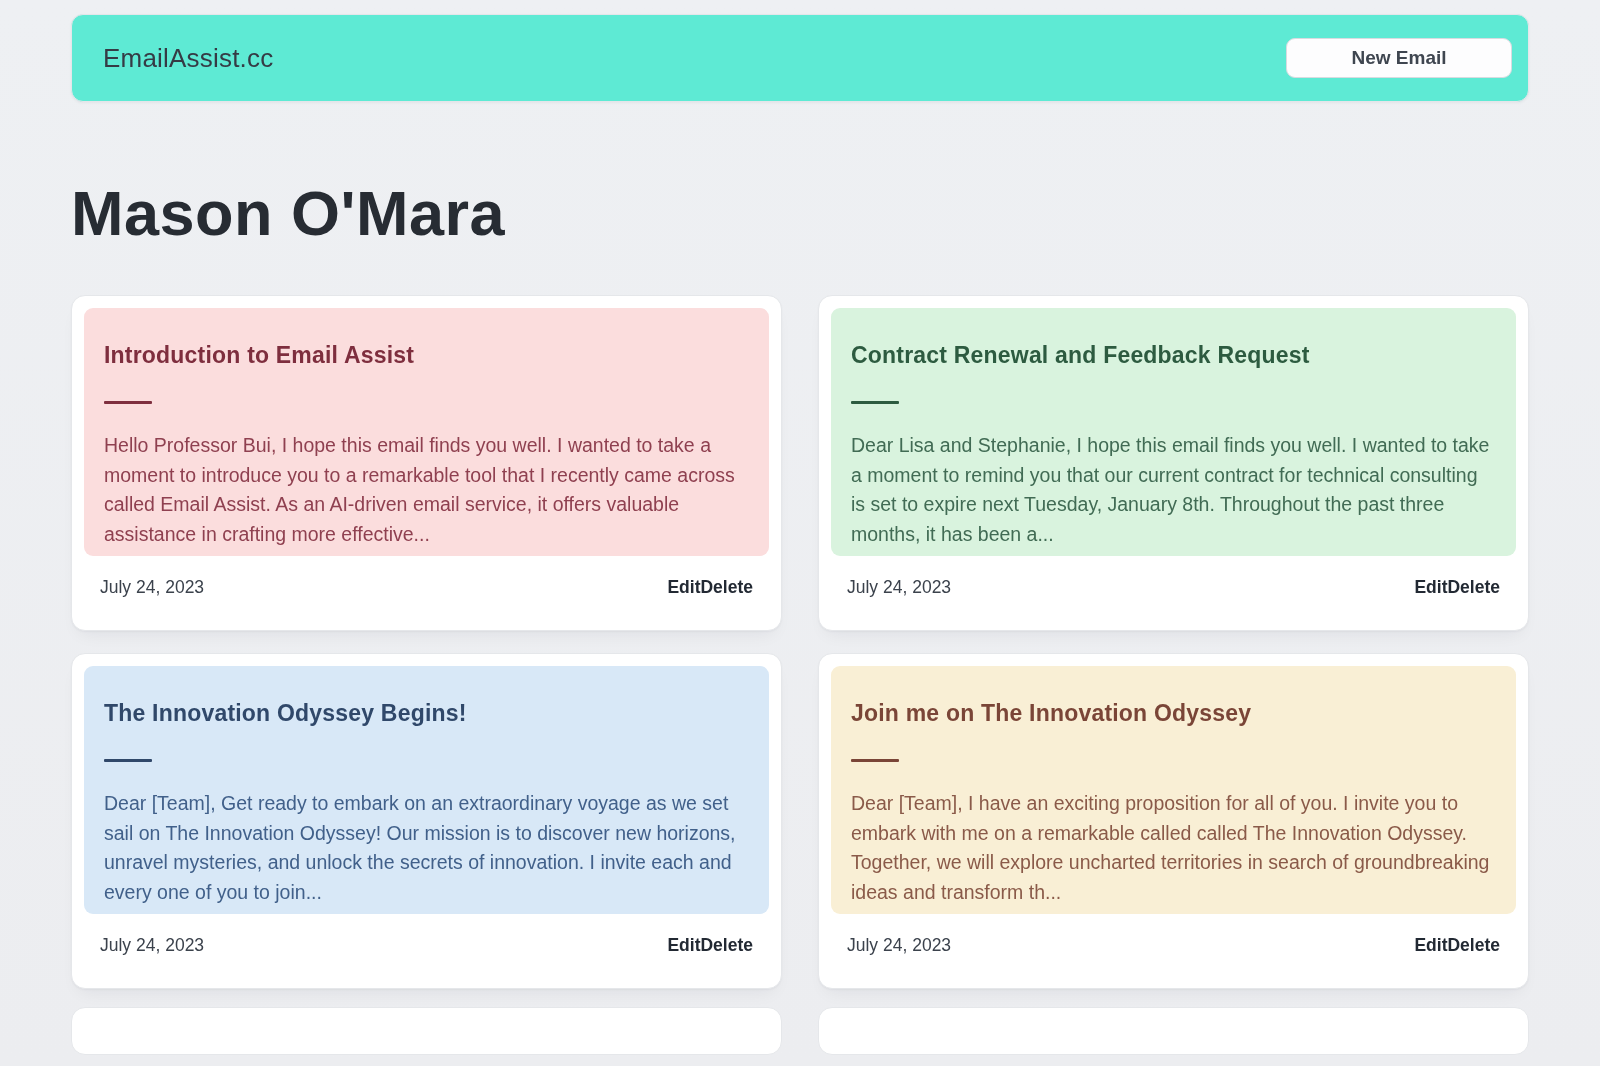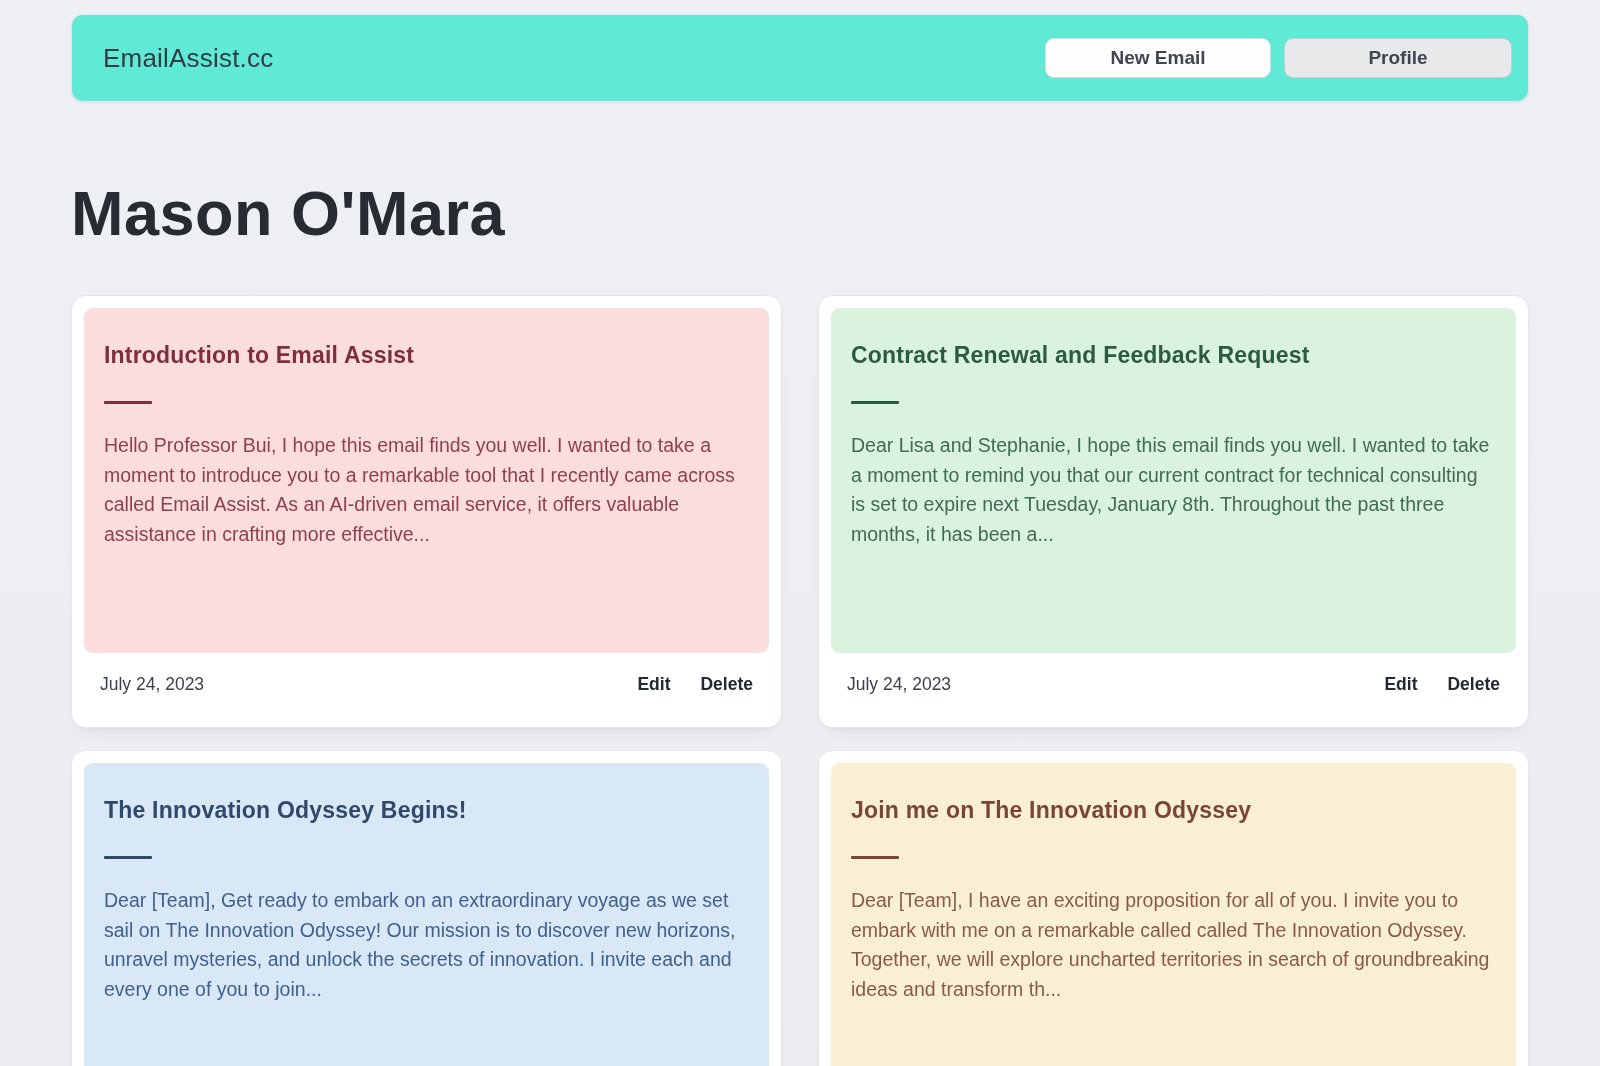--- a/index.html
+++ b/index.html
@@ -72,21 +72,21 @@
     row-gap: 22px;
   }
   .email-card {
     background: #ffffff;
     border: 1px solid #e5e7ea;
     border-radius: 14px;
     padding: 12px;
     box-shadow: 0 10px 18px -8px rgba(16,24,40,.07), 0 1px 2px rgba(16,24,40,.04);
   }
   .email-panel {
-    height: 345px;
+    height: 248px;
     border-radius: 9px;
     padding: 36px 20px 0 20px;
     background: var(--panel-bg, #f3f4f6);
     cursor: pointer;
     overflow: hidden;
   }
   .email-title {
     font-size: 23px;
     line-height: 1;
     font-weight: 700;
@@ -114,21 +114,21 @@
     height: 62px;
     padding: 4px 16px;
     display: flex;
     align-items: center;
     justify-content: space-between;
   }
   .email-date {
     font-size: 17.5px;
     color: #3b424c;
   }
-  .email-actions { display: flex; gap: 30px; }
+  .email-actions { display: flex; }
   .action-link {
     background: none;
     border: none;
     font-family: "Liberation Sans", sans-serif;
     font-size: 17.5px;
     font-weight: 700;
     color: #222933;
     cursor: pointer;
     padding: 0;
   }
@@ -149,21 +149,20 @@
 </style>
 </head>
 <body>
 
 <div class="page">
 
   <header class="header">
     <div class="brand">EmailAssist.cc</div>
     <div class="header-actions">
       <button class="btn btn-new-email">New Email</button>
-      <button class="btn btn-profile">Profile</button>
     </div>
   </header>
 
   <h1 class="page-title">Mason O'Mara</h1>
 
   <main class="email-grid">
 
     <article class="email-card" style="--panel-bg: #fbdddd; --title-color: #7e2e3e; --body-color: #8f4050;">
       <div class="email-panel">
         <h2 class="email-title">Introduction to Email Assist</h2>

